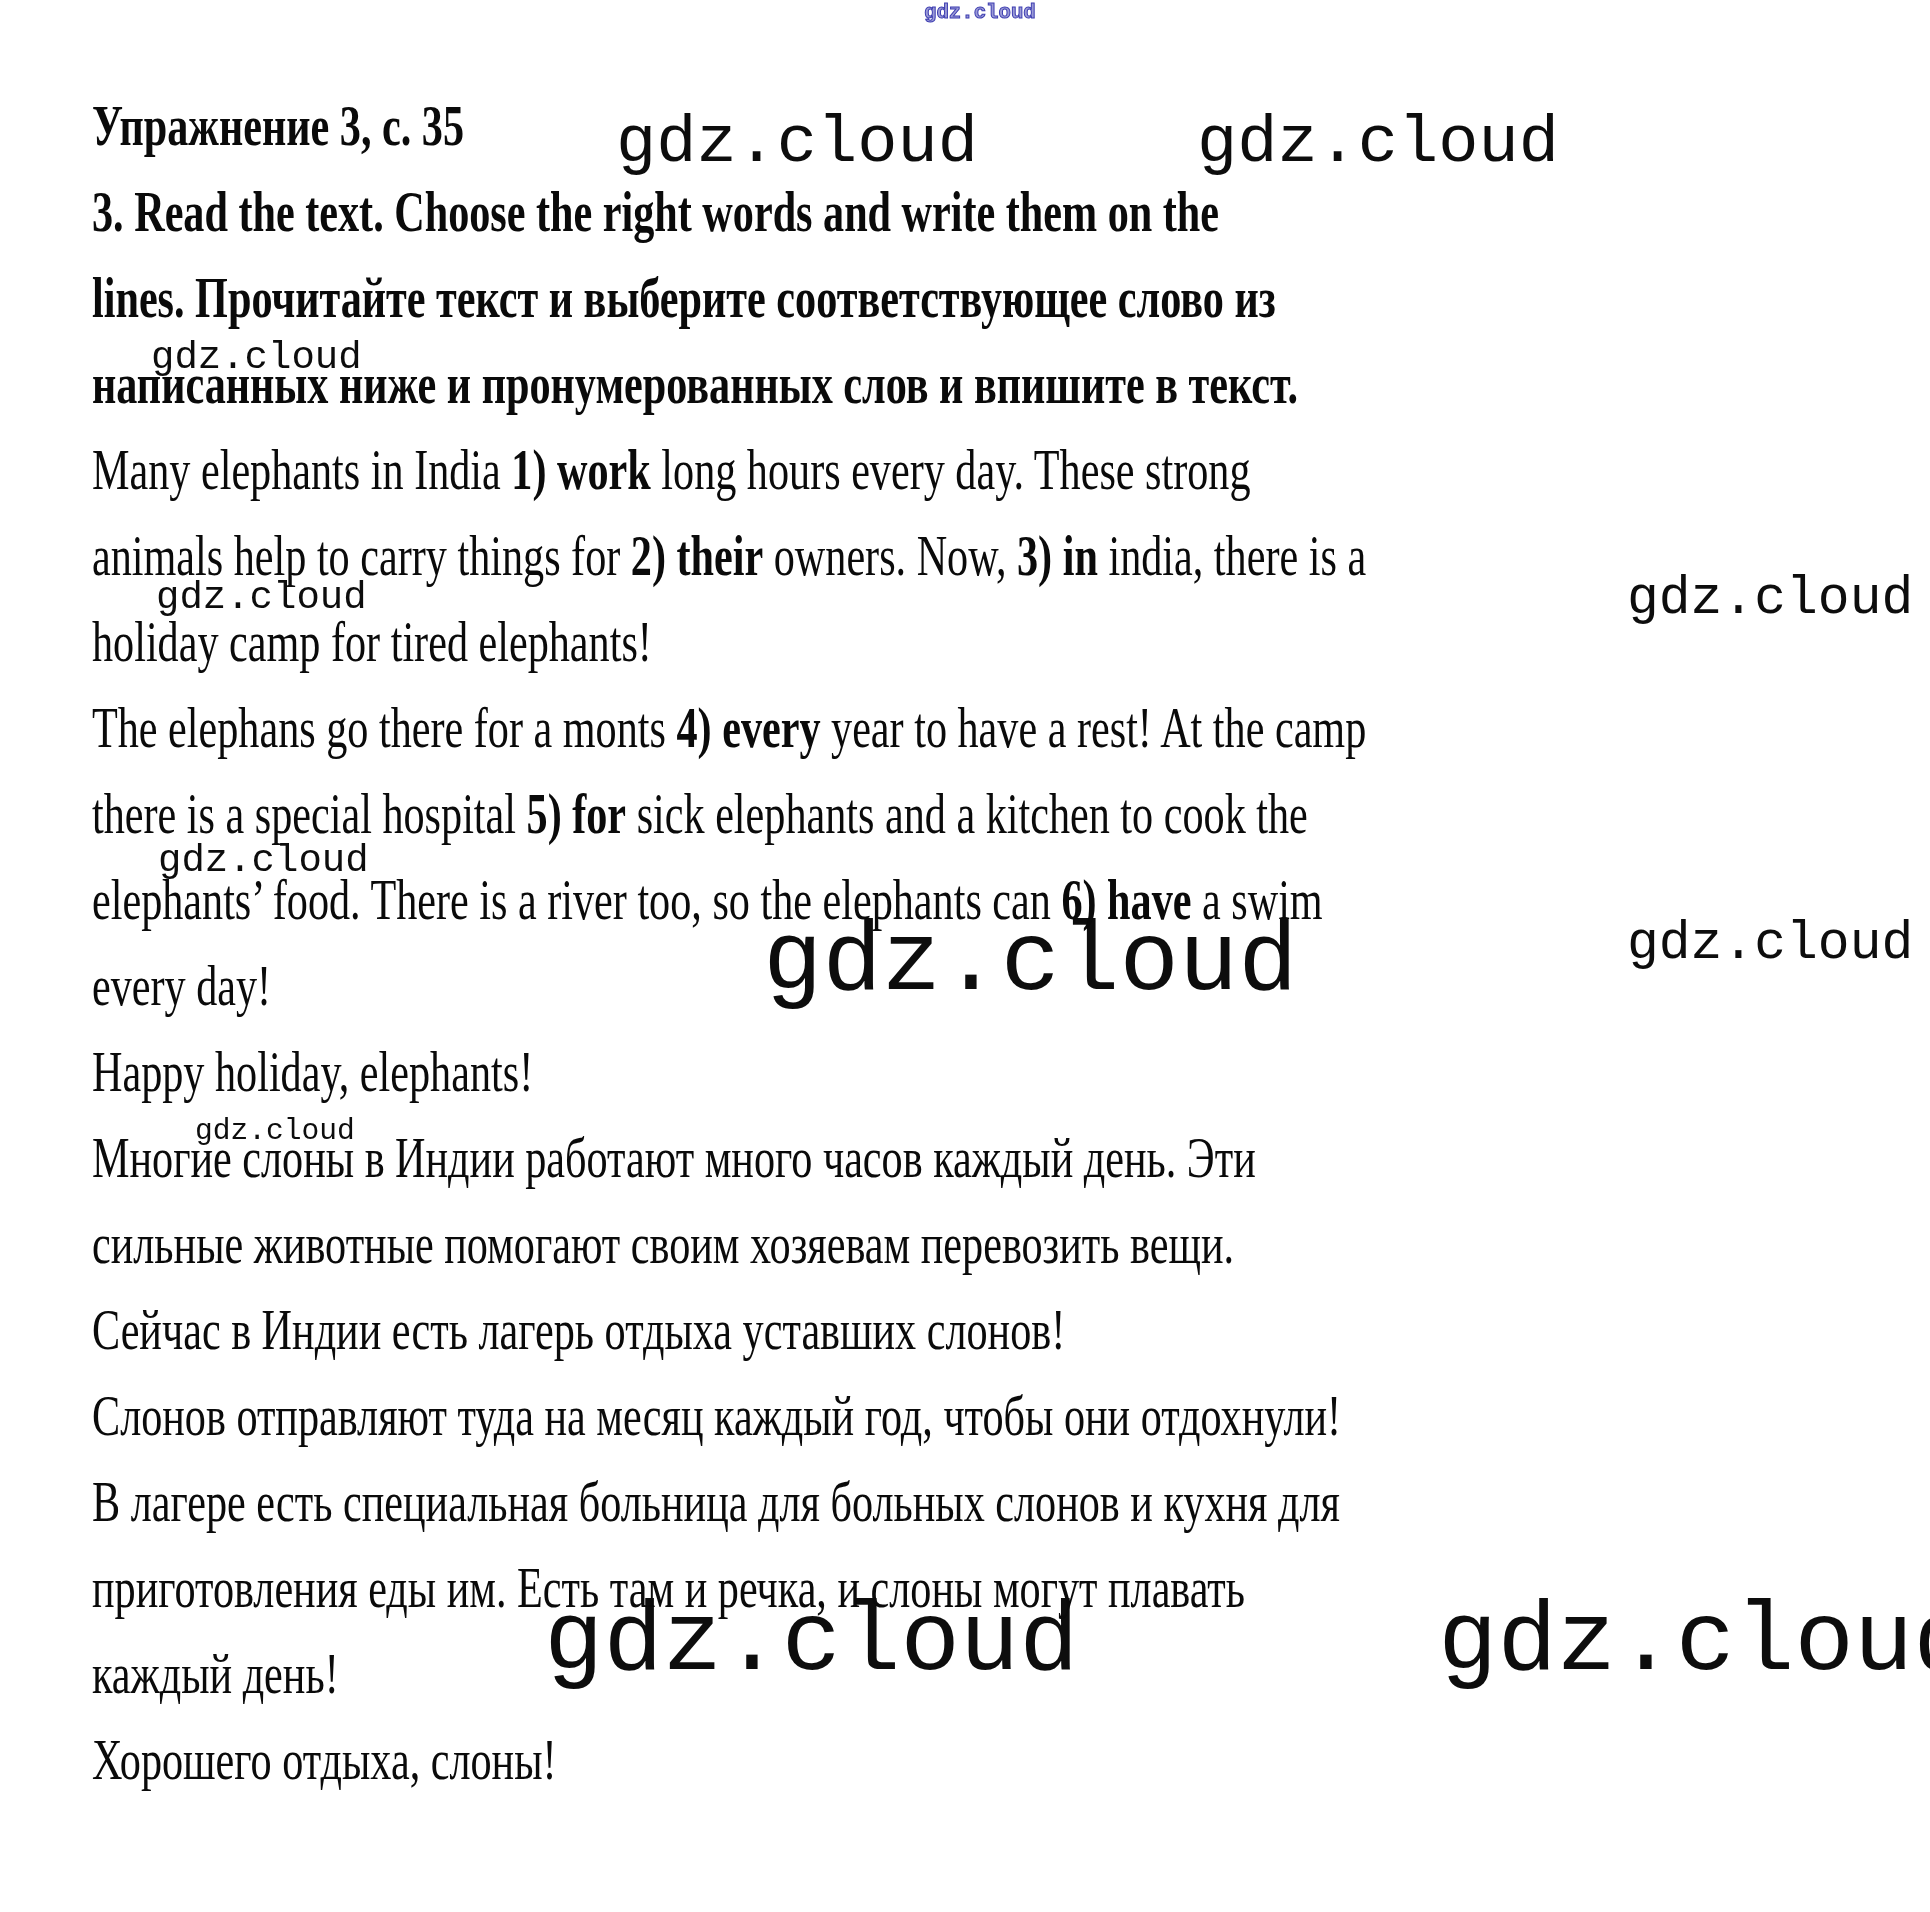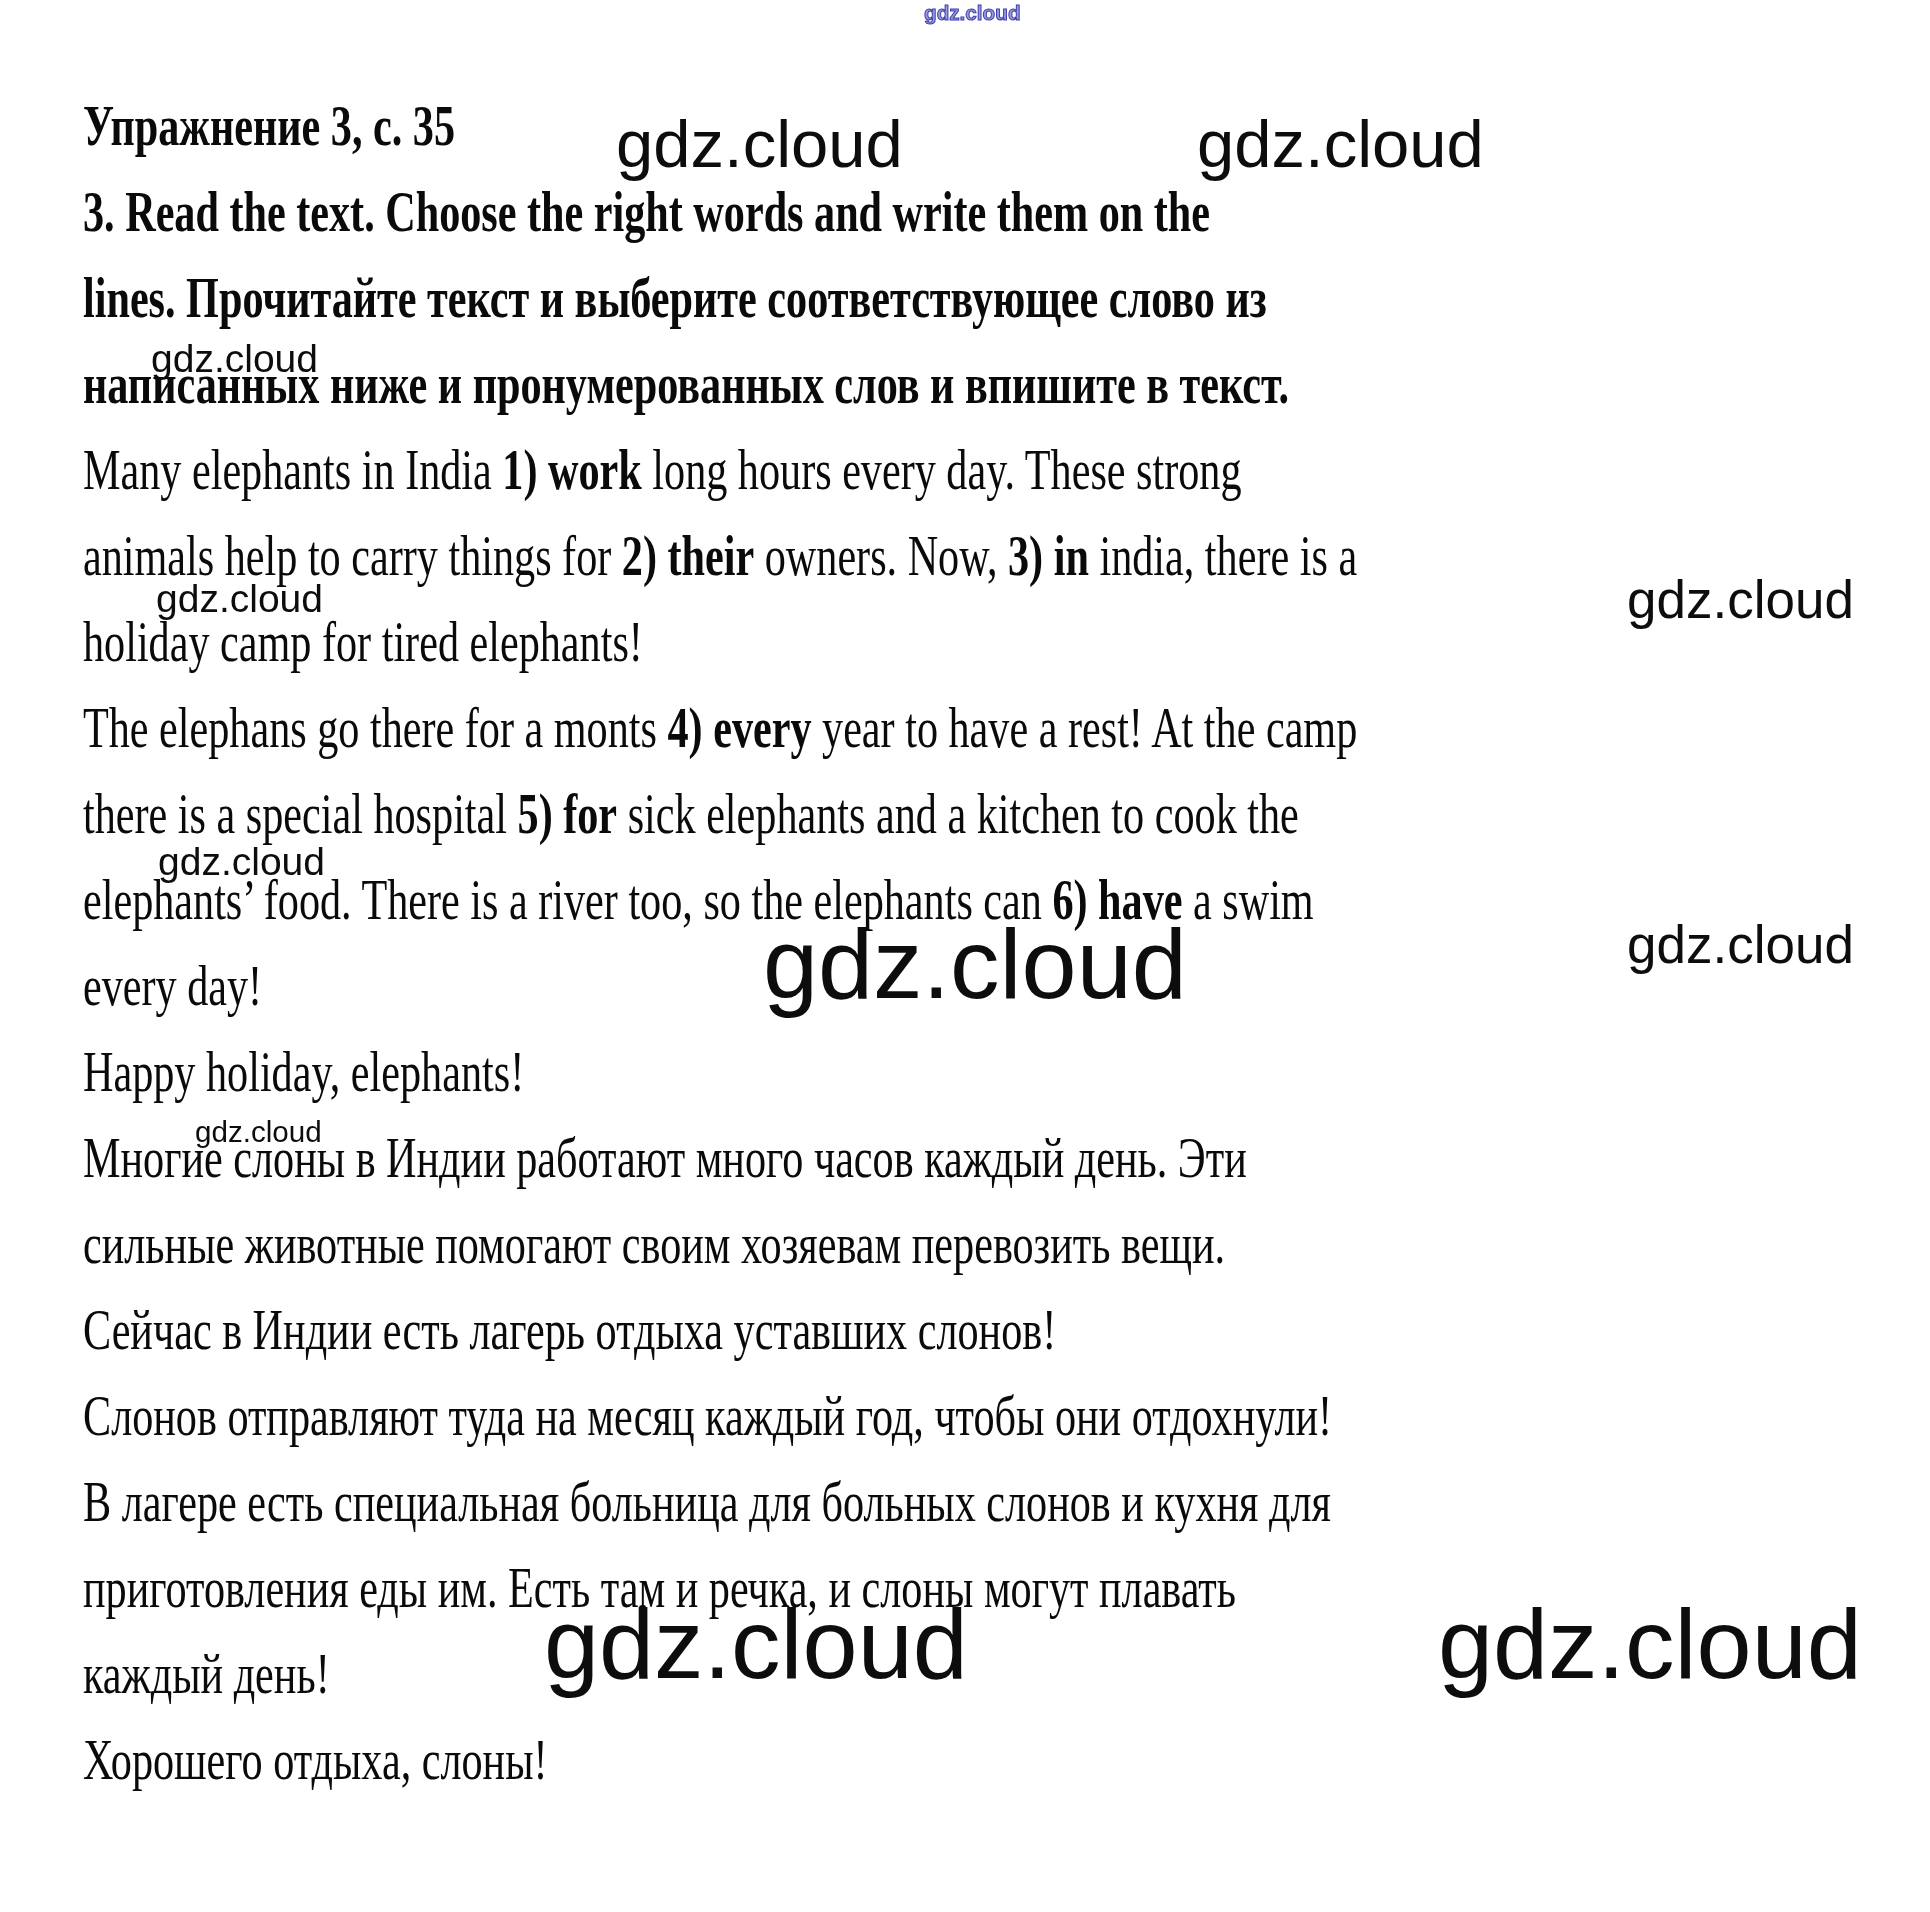--- a/index.html
+++ b/index.html
@@ -13,40 +13,40 @@
     height: 1912px;
     background: #ffffff;
     overflow: hidden;
     font-family: "Liberation Serif", serif;
     color: #000000;
   }
 
   
   #text-block {
     position: absolute;
-    left: 83px;
+    left: 92px;
     top: 83px;
   }
   .line {
     height: 86px;
     line-height: 86px;
     font-size: 57px;
     white-space: nowrap;
     transform: scaleX(0.74);
     transform-origin: 0 50%;
     color: #0a0a0a;
   }
   .line .b {
     font-weight: bold;
   }
 
   
   .wm {
     position: absolute;
-    font-family: Liberation Sans, sans-serif;
+    font-family: Liberation Mono, monospace;
     color: #0d0d0d;
     line-height: 1;
     white-space: nowrap;
   }
   .wm-top {
     left: 924px; top: 3px;
     font-size: 20.7px;
     font-weight: bold;
     color: #9a9ad6;
     -webkit-text-stroke: 1px #3b3bb0;

